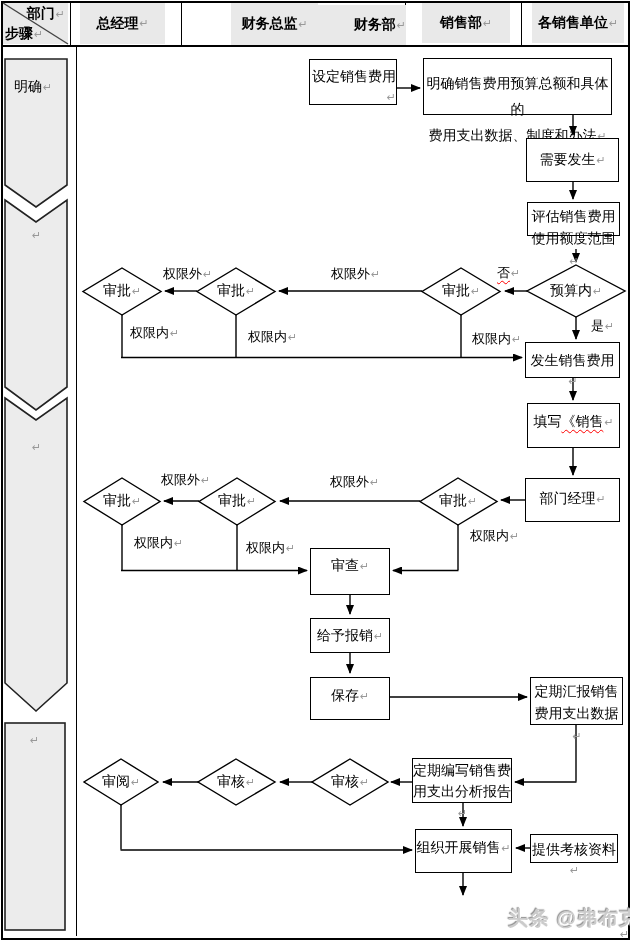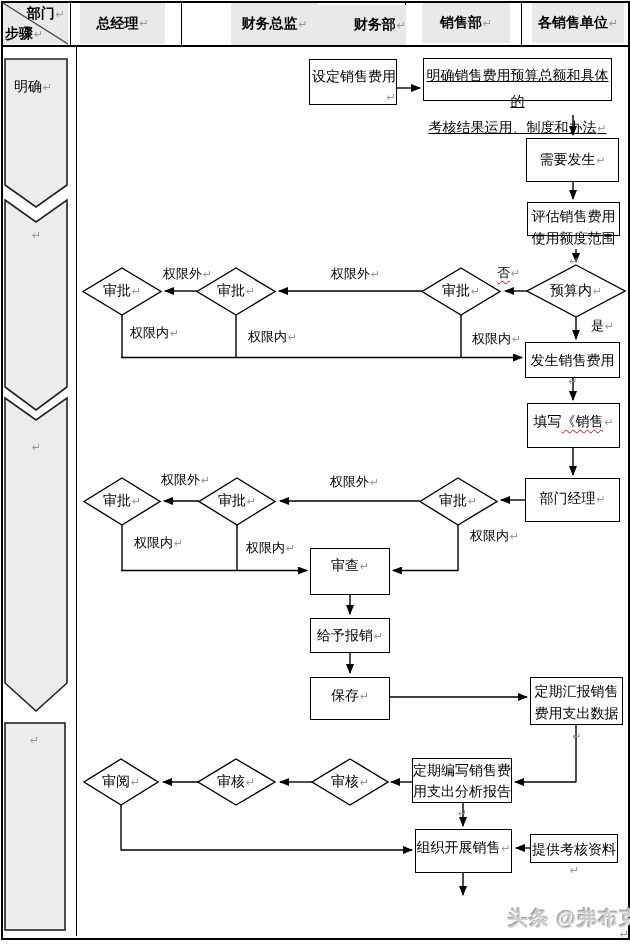--- a/index.html
+++ b/index.html
@@ -133,23 +133,23 @@
       <span>各销售单位</span>
       <span class="p">↵</span>
     </div>
 
   <span class="lbl" style="left:14px;top:78px;font-size:14px;"><span>明确</span><span class="p">↵</span></span>
   <span class="lbl p" style="left:31px;top:229px;">↵</span>
   <span class="lbl p" style="left:31px;top:441px;">↵</span>
   <span class="lbl p" style="left:29px;top:734px;">↵</span>
 
   <div class="box" style="left:309px;top:59px;width:88px;height:46px;padding-top:6px;text-align:right;"><span>设定销售费用</span><span class="p">↵</span></div>
-  <div class="box" style="left:423px;top:58px;width:189px;height:43px;padding-top:3px;line-height:26px;text-decoration:underline;">
+  <div class="box" style="left:423px;top:58px;width:189px;height:57px;padding-top:11px;line-height:26px;">
     <div>明确销售费用预算总额和具体的</div>
-    <div><span>考核结果运用、制度和办法</span><span class="p">↵</span></div>
+    <div><span>费用支出数据、制度和办法</span><span class="p">↵</span></div>
   </div>
   <div class="box" style="left:526px;top:138px;width:93px;height:44px;padding-top:10px;"><span>需要发生</span><span class="p">↵</span></div>
   <div class="box" style="left:527px;top:202px;width:93px;height:34px;padding-top:2px;line-height:22px;">
     <div>评估销售费用</div>
     <div><span>使用额度范围</span><span class="p">↵</span></div>
   </div>
   <div class="box" style="left:525px;top:342px;width:95px;height:36px;padding-top:7px;"><span>发生销售费用</span><span class="p">↵</span></div>
   <div class="box" style="left:527px;top:403px;width:93px;height:45px;padding-top:7px;"><span>填写</span><span class="wavy">《销售</span><span class="p">↵</span></div>
   <div class="box" style="left:525px;top:478px;width:95px;height:44px;padding-top:9px;"><span>部门经理</span><span class="p">↵</span></div>
   <div class="box" style="left:310px;top:548px;width:80px;height:47px;padding-top:6px;"><span>审查</span><span class="p">↵</span></div>

